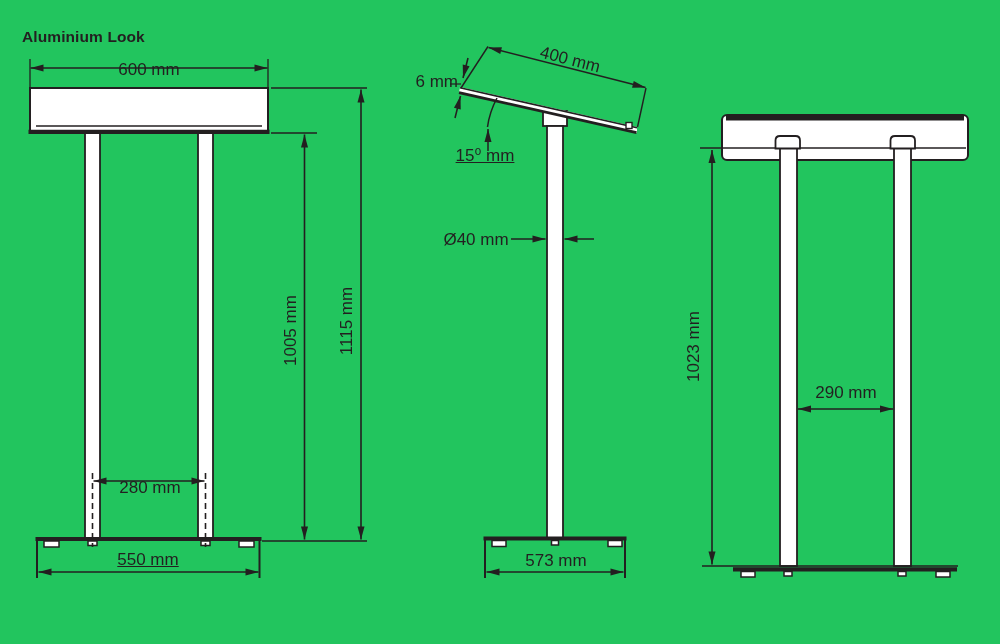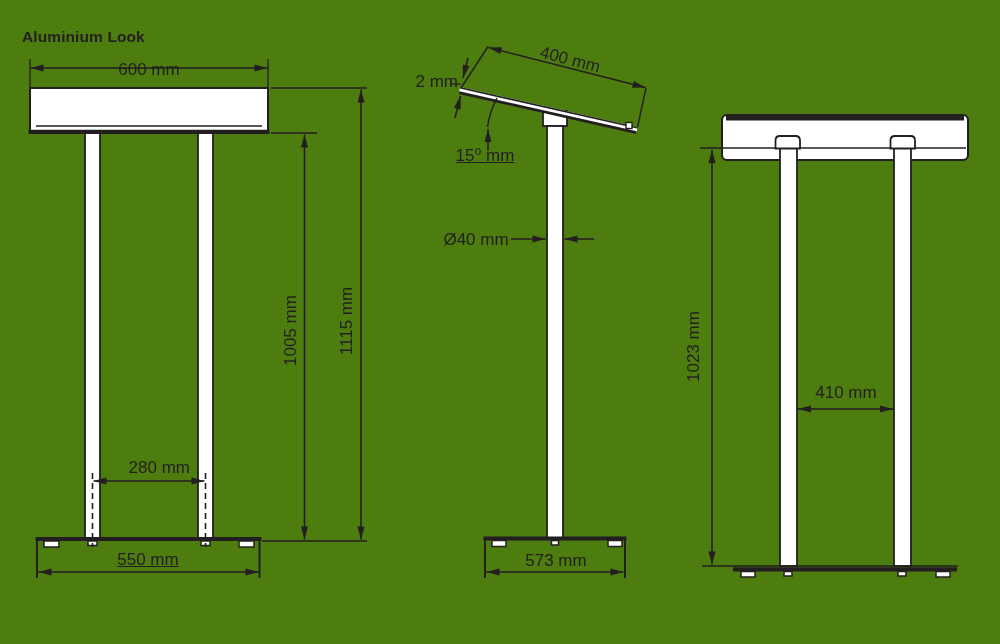--- a/index.html
+++ b/index.html
@@ -1,19 +1,19 @@
 <!DOCTYPE html>
 <html><head>
 <meta charset="utf-8">
 <style>
   html,body { margin:0; padding:0; background:#ffffff; }
   .canvas {
     position:relative;
     width:1000px; height:644px;
-    background:#4d7c0f;
+    background:#22c55e;
     overflow:hidden;
     font-family:"Liberation Sans","DejaVu Sans",sans-serif;
     color:#231f20;
   }
   .canvas svg { position:absolute; left:0; top:0; }
   .label {
     position:absolute;
     font-size:17px;
     line-height:20px;
     white-space:nowrap;
@@ -133,36 +133,36 @@
       <rect x="784" y="571.5" width="8" height="4.5" fill="#ffffff" stroke-width="1.5"></rect>
       <rect x="898" y="571.5" width="8" height="4.5" fill="#ffffff" stroke-width="1.5"></rect>
       <rect x="936" y="571.5" width="14" height="5.5" fill="#ffffff" stroke-width="1.5"></rect>
     </g>
   </svg>
 
   <div class="label title" style="left:22px; top:28px;">Aluminium Look</div>
 
   <div class="label center" style="left:109px; top:60px; width:80px;">600 mm</div>
 
-  <div class="label center" style="left:110px; top:458px; width:80px;text-align:right;">280 mm</div>
+  <div class="label center" style="left:110px; top:478px; width:80px;">280 mm</div>
 
   <div class="label center" style="left:108px; top:550px; width:80px;text-decoration:underline;">550 mm</div>
 
   <div class="label center rot-ccw" style="left:256px; top:321px; width:70px; height:20px;">1005 mm</div>
 
   <div class="label center rot-ccw" style="left:312px; top:311px; width:70px; height:20px;">1115 mm</div>
 
-  <div class="label right" style="left:400px; top:72px; width:58px;">2 mm</div>
+  <div class="label right" style="left:400px; top:72px; width:58px;">6 mm</div>
 
   <div class="label center rot-tilt" style="left:535px; top:50px; width:70px; height:20px;">400 mm</div>
 
   <div class="label center" style="left:447px; top:146px; width:76px;text-decoration:underline;">15⁰ mm</div>
 
   <div class="label center" style="left:441px; top:230px; width:70px;">Ø40 mm</div>
 
   <div class="label center" style="left:516px; top:551px; width:80px;">573 mm</div>
 
 
-  <div class="label center" style="left:806px; top:383px; width:80px;">410 mm</div>
+  <div class="label center" style="left:806px; top:383px; width:80px;">290 mm</div>
 
   <div class="label center rot-ccw" style="left:659px; top:337px; width:70px; height:20px;">1023 mm</div>
 
 </div>
 
 </body></html>

